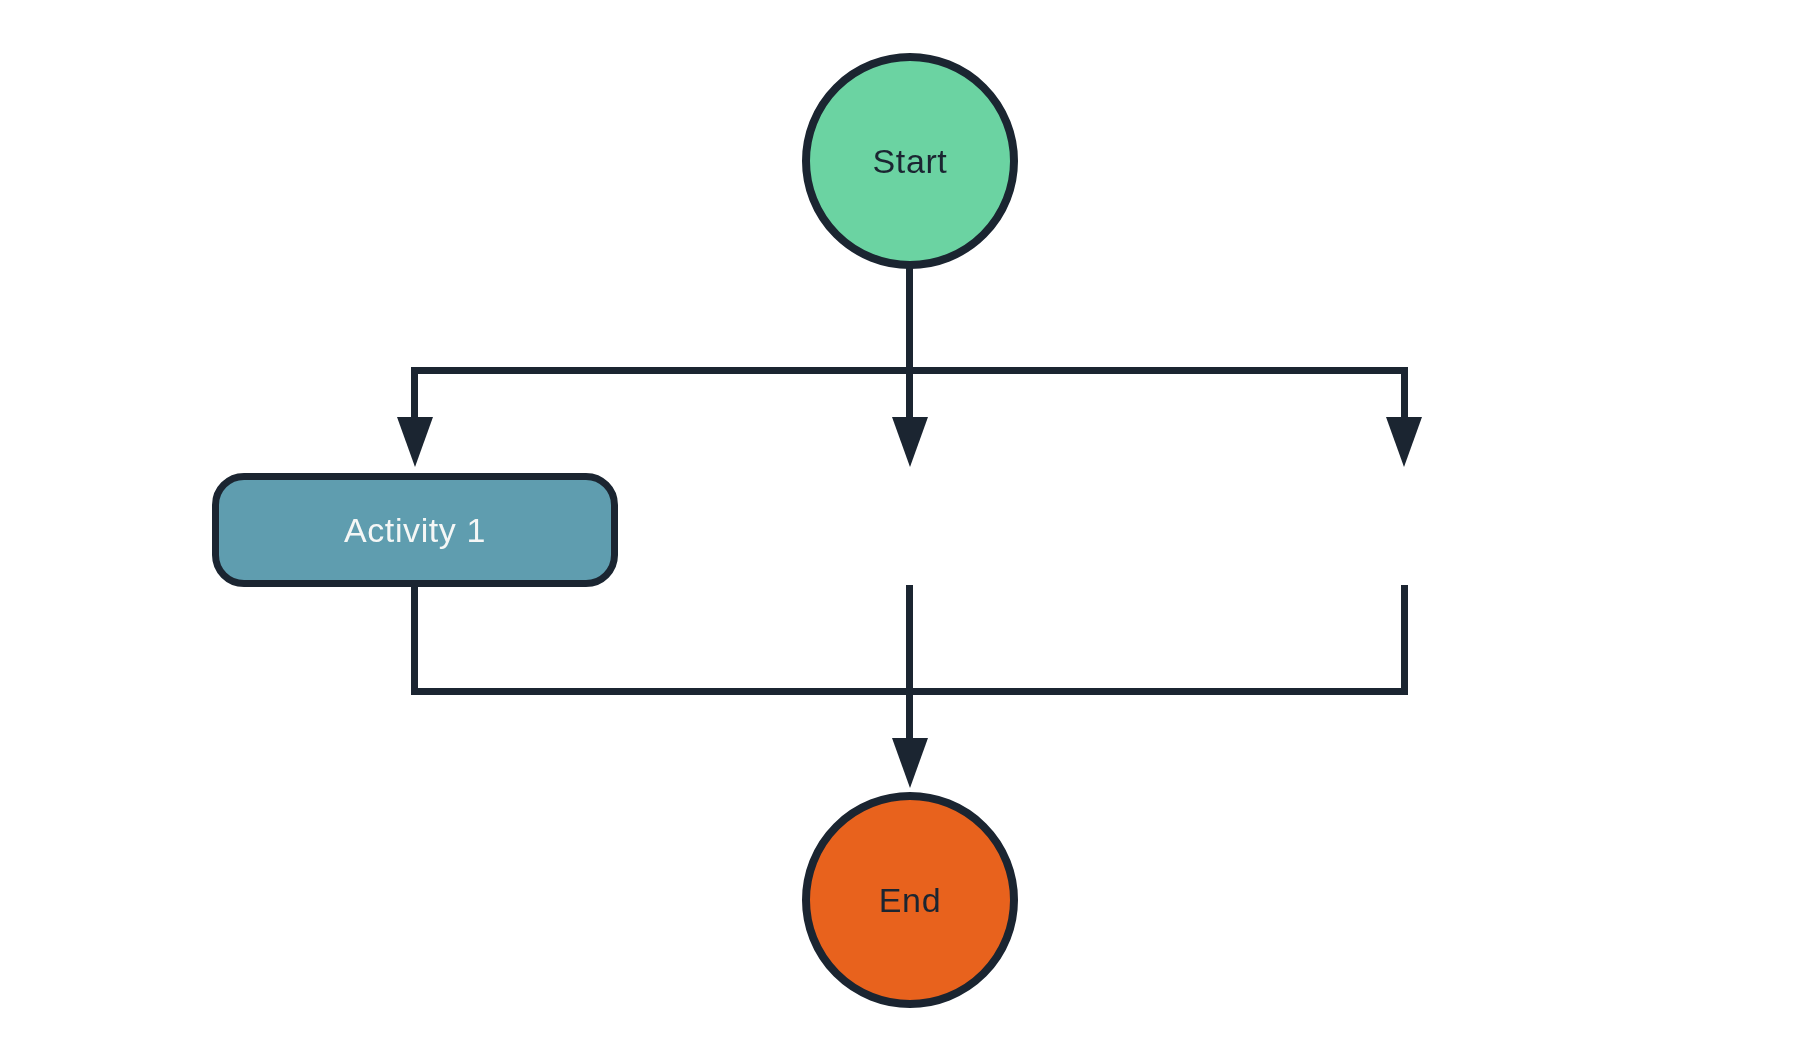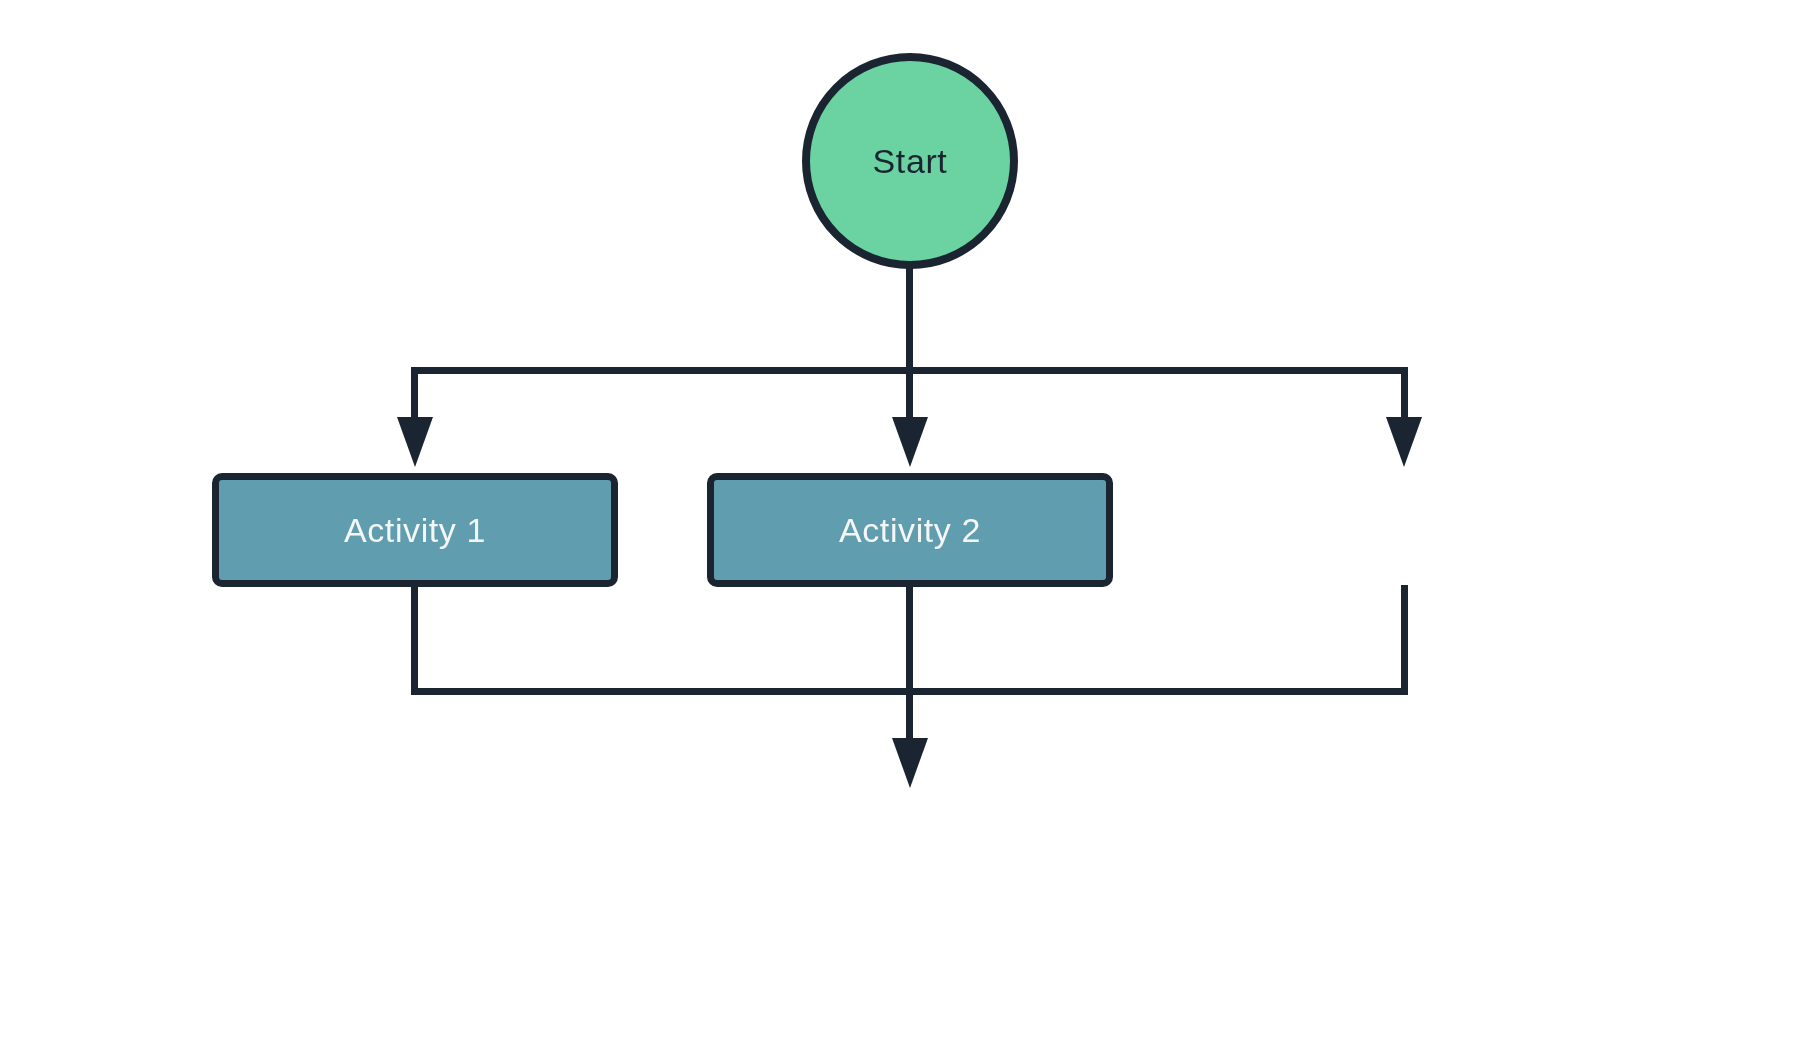--- a/index.html
+++ b/index.html
@@ -45,21 +45,21 @@
     width: 216px; height: 216px;
     border-radius: 50%;
     border: 8px solid var(--stroke);
     color: var(--stroke);
     font-weight: 500;
   }
   .node.circle.start { background: var(--start-fill); left: 802px; top: 53px; }
   .node.circle.end   { background: var(--end-fill);   left: 802px; top: 792px; }
   .node.box {
     width: 406px; height: 114px;
-    border-radius: 10px;
+    border-radius: 32px;
     border: 7px solid var(--stroke);
     background: var(--activity-fill);
     color: var(--activity-text);
     font-weight: 500;
     top: 473px;
   }
   .node.box.a1 { left: 212px; }
   .node.box.a2 { left: 707px; }
   .node.box.a3 { left: 1201px; }
 
@@ -98,19 +98,19 @@
   <div class="arrowhead ah-end"></div>
 
   <div class="node circle start">
     <span>Start</span>
   </div>
 
   <div class="node box a1">
     <span>Activity 1</span>
   </div>
 
-  <div class="node box a2">
-    <span>Activity 2</span>
-  </div>
 
 
+  <div class="node circle end">
+    <span>End</span>
+  </div>
 
 </div>
 
 </body></html>

